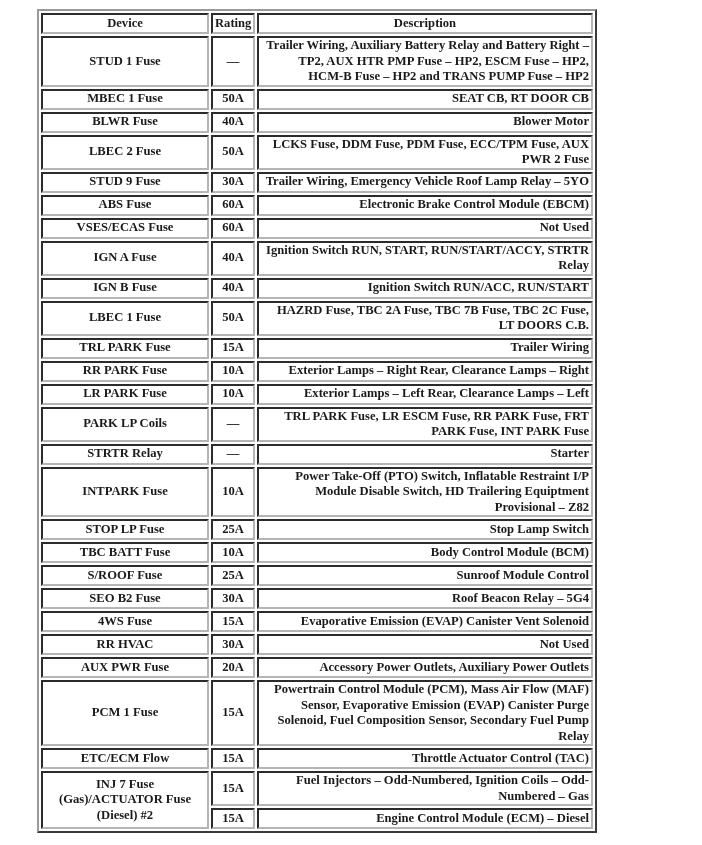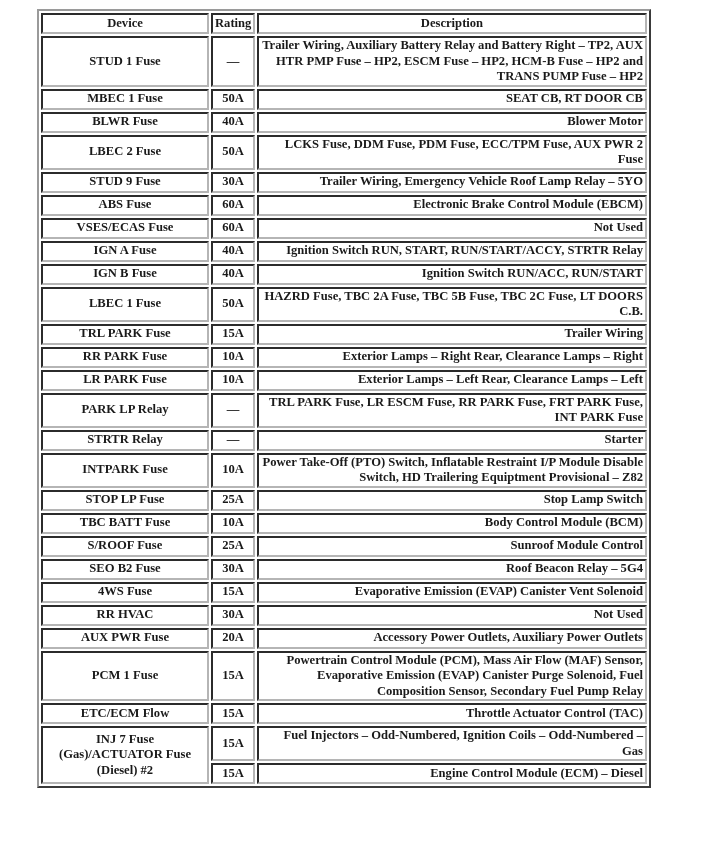--- a/index.html
+++ b/index.html
@@ -14,21 +14,21 @@
       font-family: "Liberation Serif", "DejaVu Serif", serif;
       color: #1a1a1a;
     }
     .wrap {
       position: absolute;
       left: 37px;
       top: 9px;
       width: 614px;
     }
     table.fuse {
-      width: 614px;
+      width: 560px;
       border-collapse: separate;
       border-spacing: 2px;
       border: 2px solid;
       border-color: #9a9a9a #3a3a3a #3a3a3a #9a9a9a;
       background: #ffffff;
       table-layout: fixed;
     }
     table.fuse th, table.fuse td {
       border: 2px solid;
       border-color: #2b2b2b #b5b5b5 #b5b5b5 #2b2b2b;
@@ -109,39 +109,39 @@
           <td class="desc">Ignition Switch RUN, START, RUN/START/ACCY, STRTR Relay</td>
         </tr>
         <tr class="single">
           <td class="device">IGN B Fuse</td>
           <td class="rating">40A</td>
           <td class="desc">Ignition Switch RUN/ACC, RUN/START</td>
         </tr>
         <tr>
           <td class="device">LBEC 1 Fuse</td>
           <td class="rating">50A</td>
-          <td class="desc">HAZRD Fuse, TBC 2A Fuse, TBC 5B Fuse, TBC 2C Fuse, LT DOORS C.B.</td>
+          <td class="desc">HAZRD Fuse, TBC 2A Fuse, TBC 7B Fuse, TBC 2C Fuse, LT DOORS C.B.</td>
         </tr>
         <tr class="single">
           <td class="device">TRL PARK Fuse</td>
           <td class="rating">15A</td>
           <td class="desc">Trailer Wiring</td>
         </tr>
         <tr class="single">
           <td class="device">RR PARK Fuse</td>
           <td class="rating">10A</td>
           <td class="desc">Exterior Lamps – Right Rear, Clearance Lamps – Right</td>
         </tr>
         <tr class="single">
           <td class="device">LR PARK Fuse</td>
           <td class="rating">10A</td>
           <td class="desc">Exterior Lamps – Left Rear, Clearance Lamps – Left</td>
         </tr>
         <tr>
-          <td class="device">PARK LP Relay</td>
+          <td class="device">PARK LP Coils</td>
           <td class="rating">—</td>
           <td class="desc">TRL PARK Fuse, LR ESCM Fuse, RR PARK Fuse, FRT PARK Fuse, INT PARK Fuse</td>
         </tr>
         <tr class="single">
           <td class="device">STRTR Relay</td>
           <td class="rating">—</td>
           <td class="desc">Starter</td>
         </tr>
         <tr>
           <td class="device">INTPARK Fuse</td>

